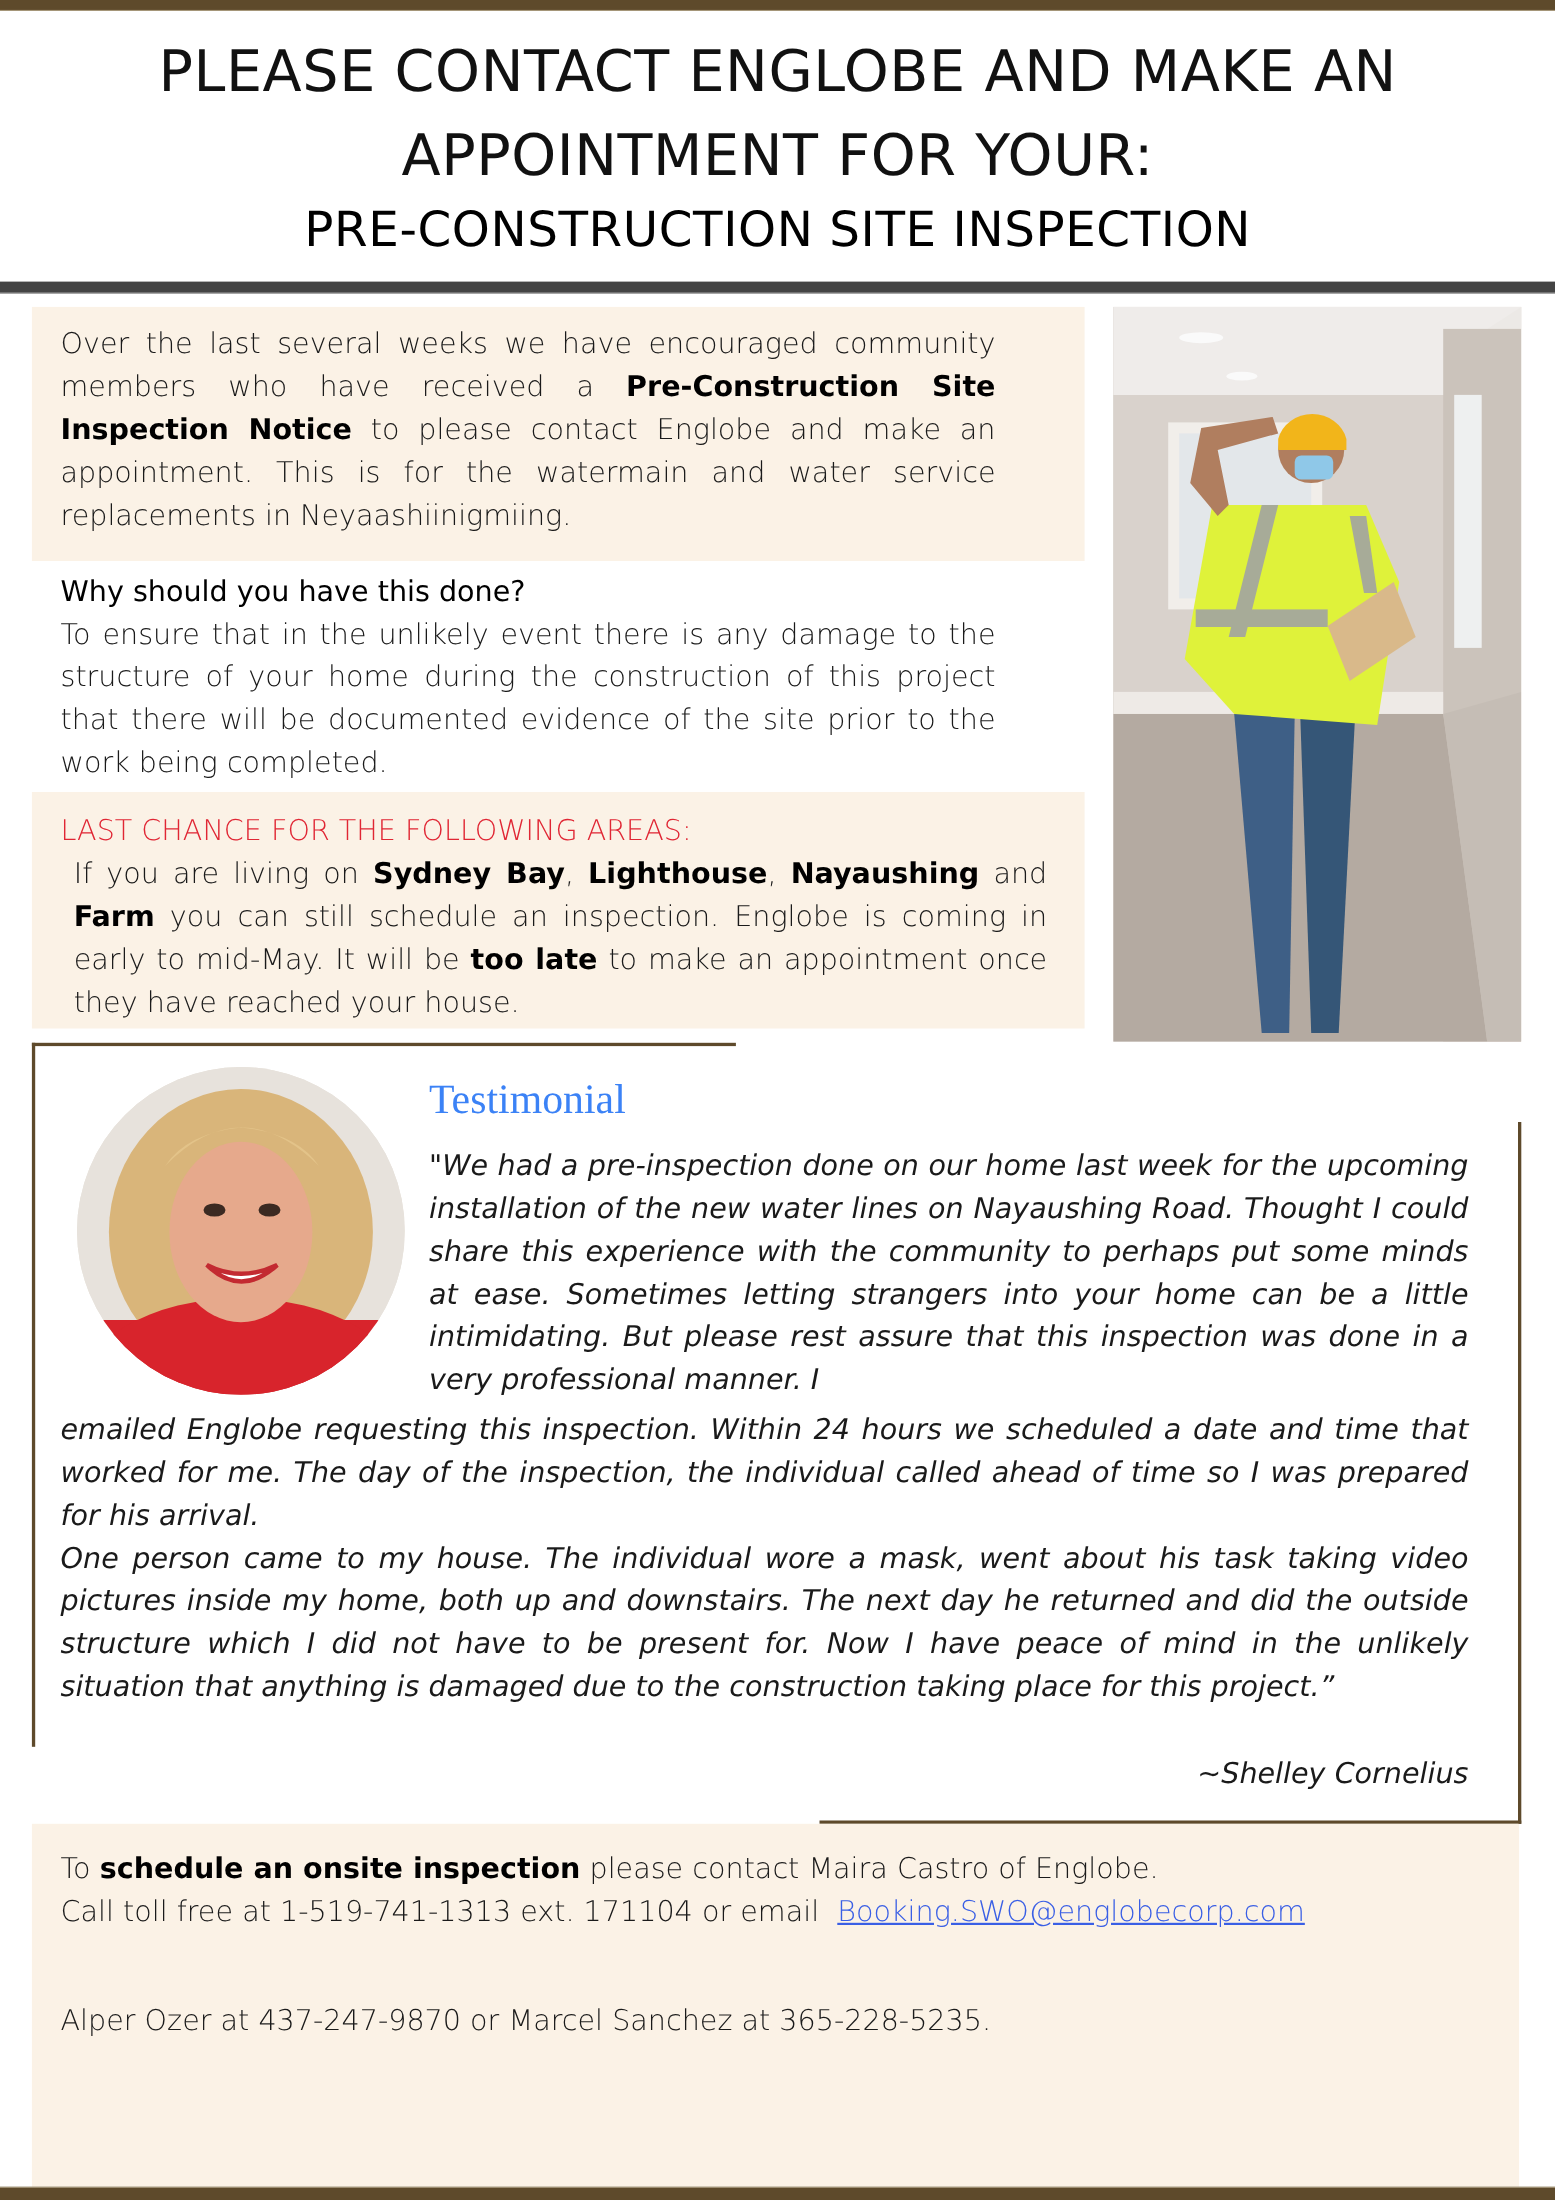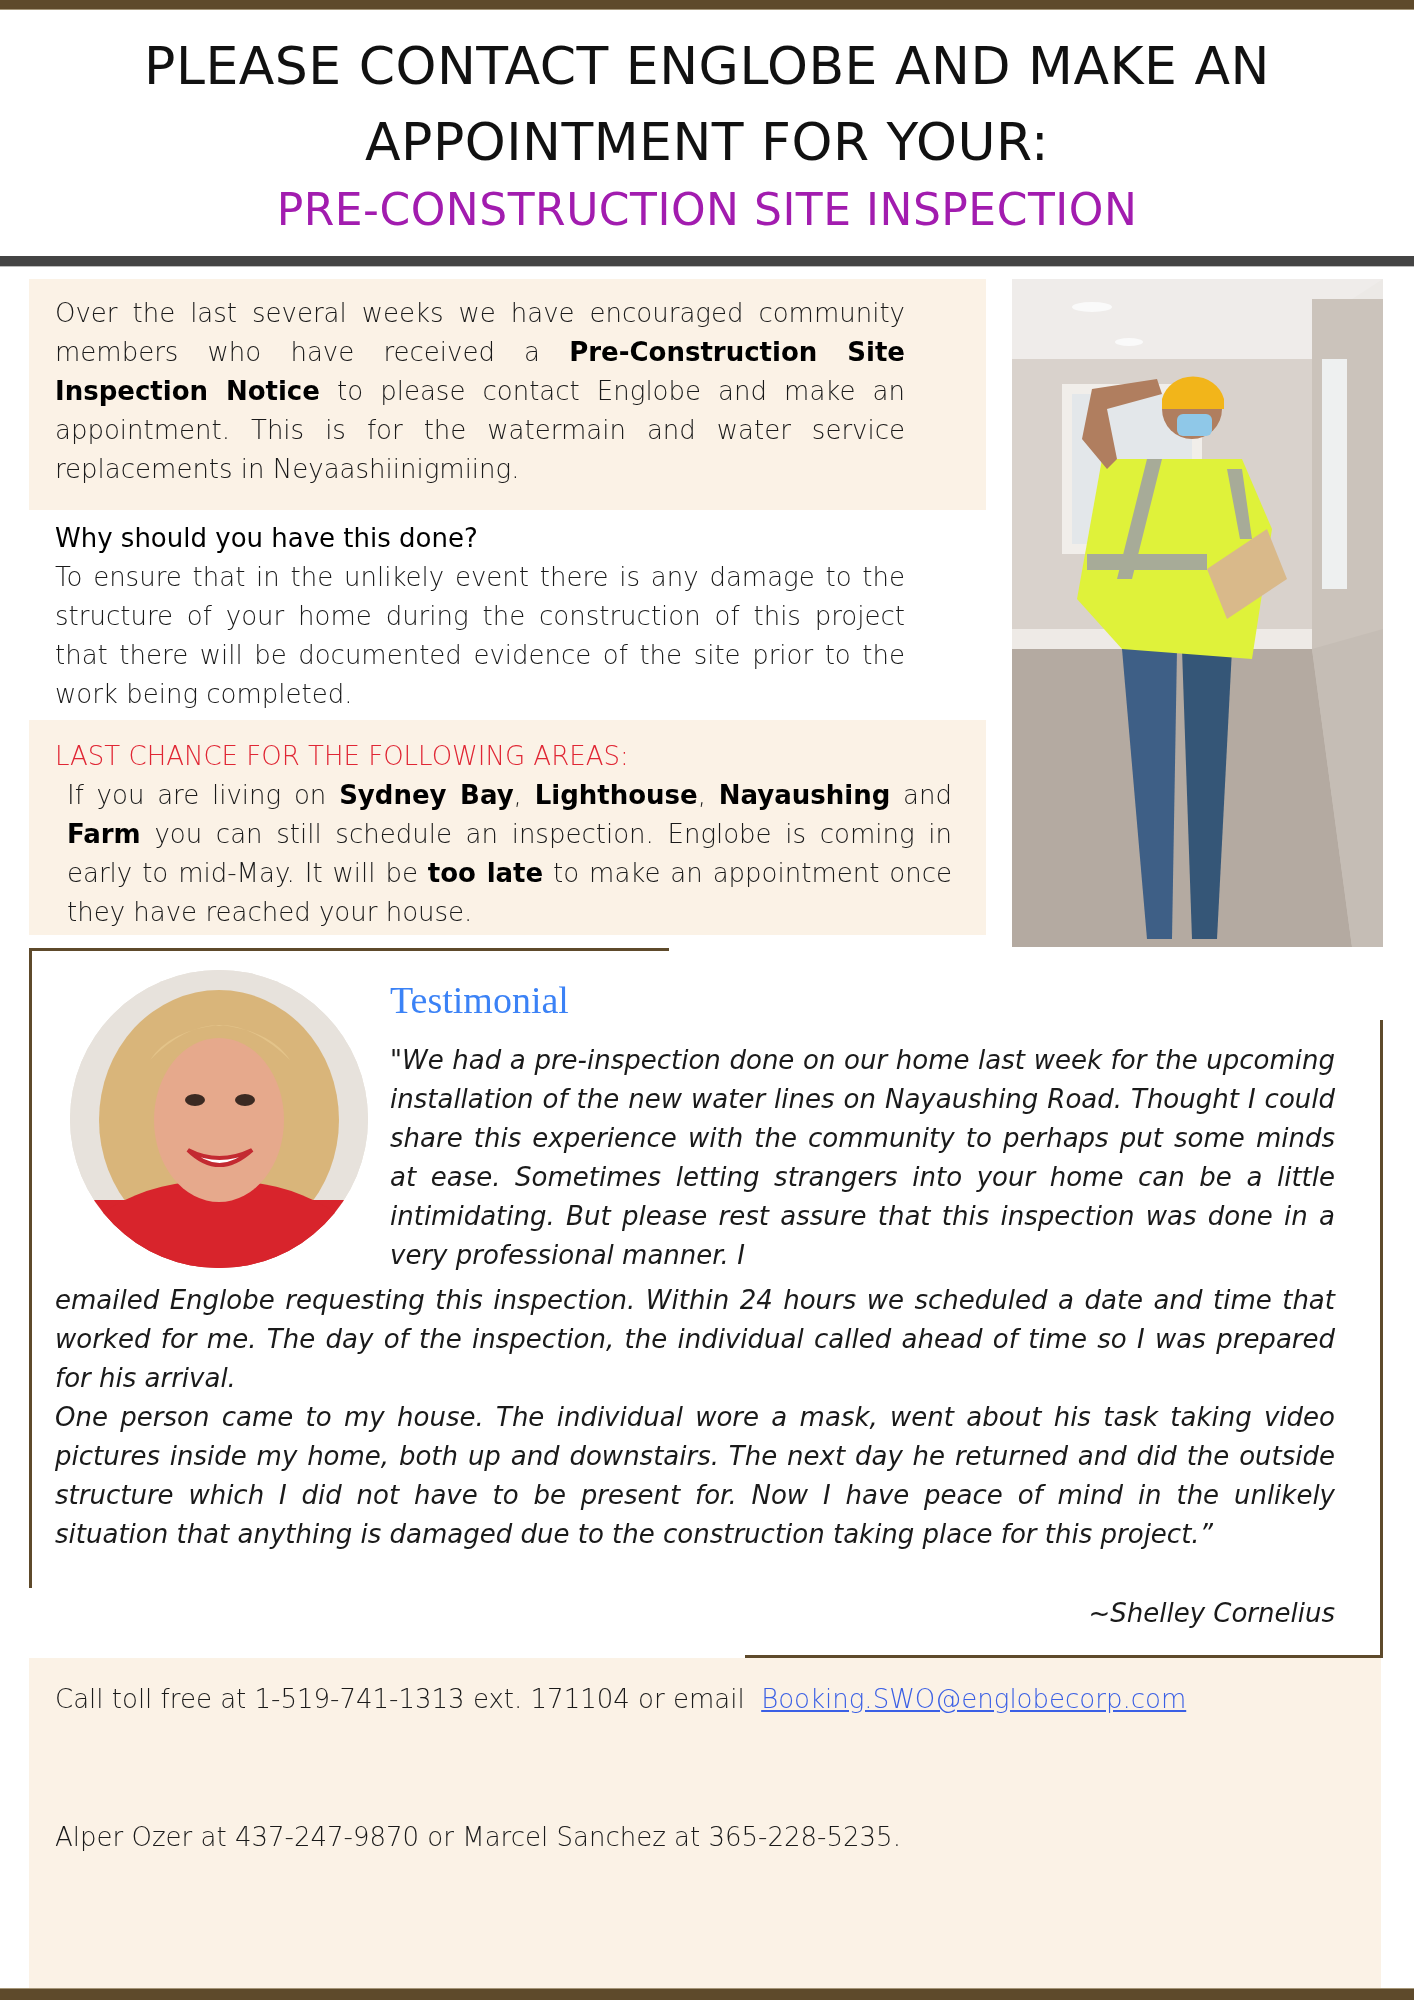--- a/index.html
+++ b/index.html
@@ -3,21 +3,21 @@
   <meta charset="utf-8">
   <style>
     html, body { margin: 0; padding: 0; background: #ffffff; }
     body { width: 1414px; height: 2000px; position: relative; overflow: hidden;
            font-family: "Liberation Sans", "DejaVu Sans", sans-serif; color: #111; }
     .abs { position: absolute; }
     .top-bar { left: 0; top: 0; width: 1414px; height: 9px; background: #5e4a2b; border-bottom: 1px solid #a59679; }
     .title { left: 0; width: 1414px; text-align: center; font-family: "DejaVu Sans", sans-serif; font-weight: normal; color: #111; }
     .title1 { top: 28px; font-size: 52px; line-height: 76px; letter-spacing: 0.5px; }
     .title2 { top: 104px; font-size: 52px; line-height: 76px; letter-spacing: 0.5px; }
-    .subtitle { top: 180px; font-size: 44px; line-height: 60px; color: #a21caf; letter-spacing: 0.5px; }
+    .subtitle { top: 180px; font-size: 44px; line-height: 60px; color: #000000; letter-spacing: 0.5px; }
     .divider-bar { left: 0; top: 256px; width: 1414px; height: 10px; background: #444444; border-bottom: 1px solid #bbbbbb; }
 
     .panel { background: #fbf2e6; }
     .p1 { left: 29px; top: 279px; width: 957px; height: 231px; }
     .p3 { left: 29px; top: 720px; width: 957px; height: 215px; }
     .p5 { left: 29px; top: 1658px; width: 1352px; height: 330px; }
 
     .txt { font-family: "DejaVu Sans", sans-serif; font-size: 26px; line-height: 39px; color: #1a1a1a; font-weight: 300; }
     .justify { text-align: justify; text-align-last: left; }
     .bold { font-weight: 600; color: #000; }
@@ -125,19 +125,20 @@
 </div>
 
 <div class="abs testi-title">Testimonial</div>
 <div class="abs quote justify q1">"We had a pre-inspection done on our home last week for the upcoming installation of the new water lines on Nayaushing Road. Thought I could share this experience with the community to perhaps put some minds at ease. Sometimes letting strangers into your home can be a little intimidating. But please rest assure that this inspection was done in a very professional manner. I</div>
 <div class="abs quote justify q2">emailed Englobe requesting this inspection. Within 24 hours we scheduled a date and time that worked for me. The day of the inspection, the individual called ahead of time so I was prepared for his arrival.</div>
 <div class="abs quote justify q3">One person came to my house. The individual wore a mask, went about his task taking video pictures inside my home, both up and downstairs. The next day he returned and did the outside structure which I did not have to be present for. Now I have peace of mind in the unlikely situation that anything is damaged due to the construction taking place for this project.”</div>
 <div class="abs quote sig">~Shelley Cornelius</div>
 
 <div class="abs panel p5"></div>
 <div class="abs txt c1">
+  <div><span>To </span><span class="bold">schedule an onsite inspection</span><span> please contact Maira Castro of Englobe.</span></div>
   <div><span style="white-space:pre;">Call toll free at 1-519-741-1313 ext. 171104 or email  </span><a class="email">Booking.SWO@englobecorp.com</a></div>
 </div>
 <div class="abs txt c2">
   <div>Alper Ozer at 437-247-9870 or Marcel Sanchez at 365-228-5235.</div>
 </div>
 
 <div class="abs bottom-bar"></div>
 
 </body></html>

